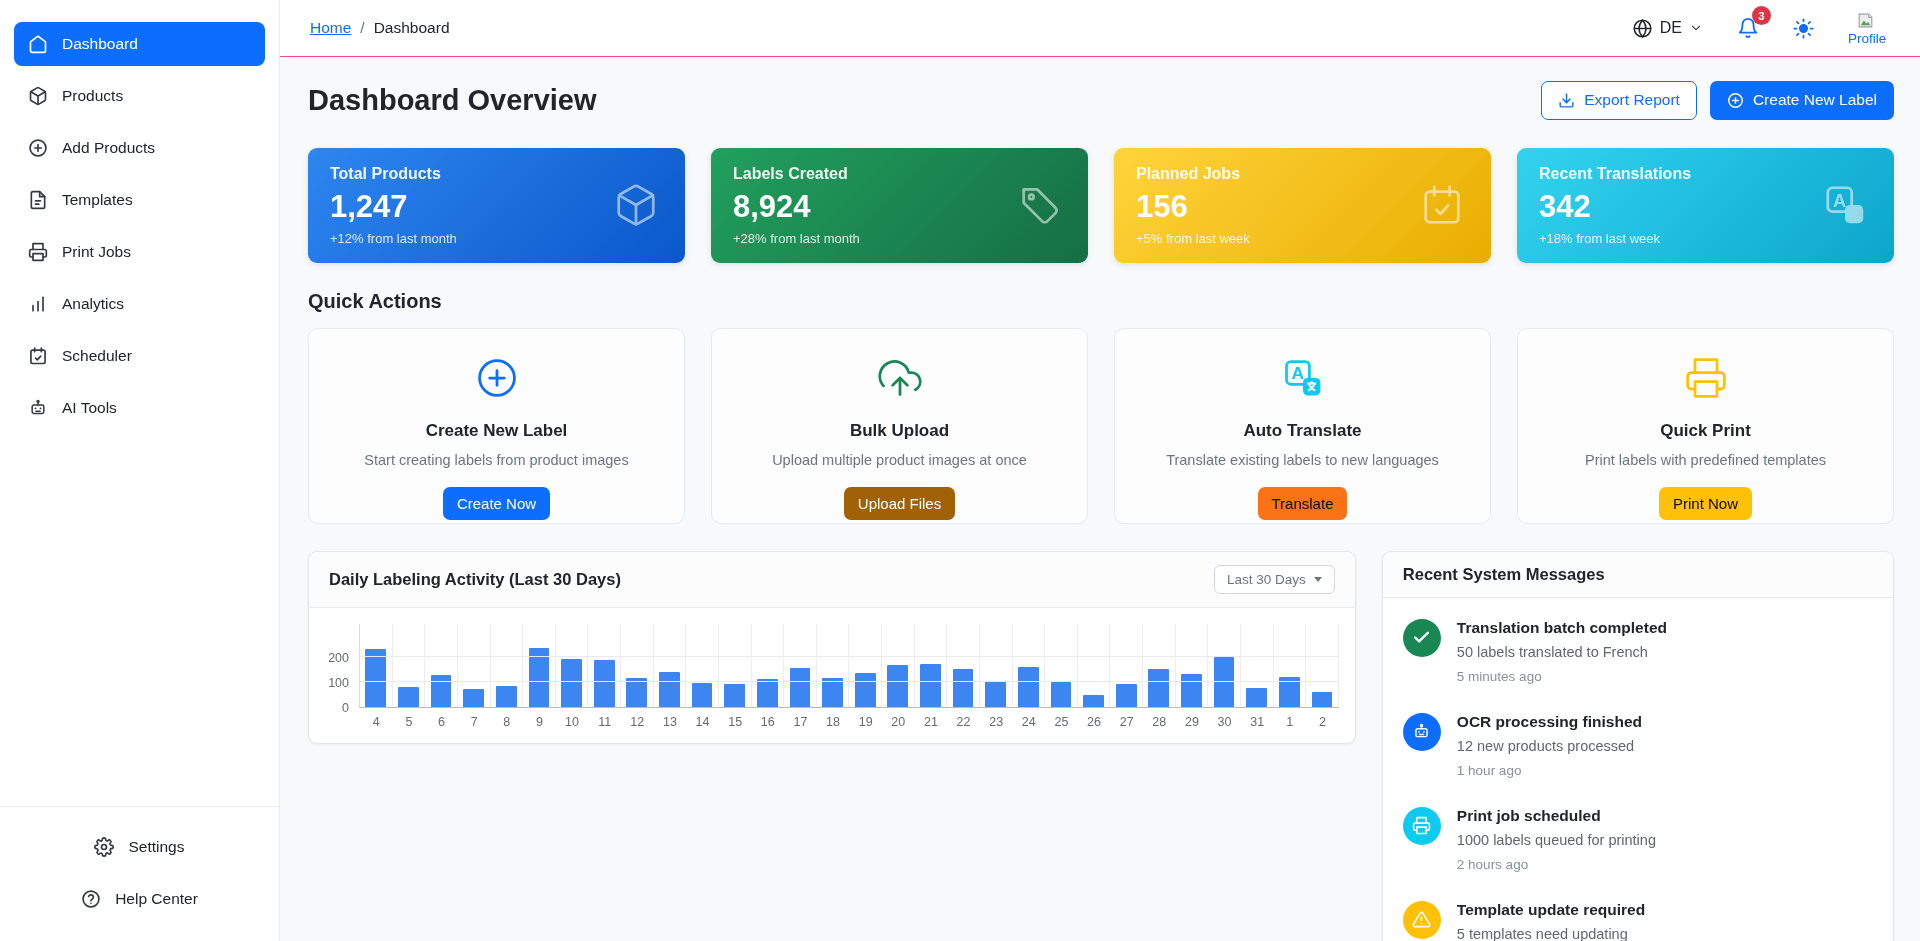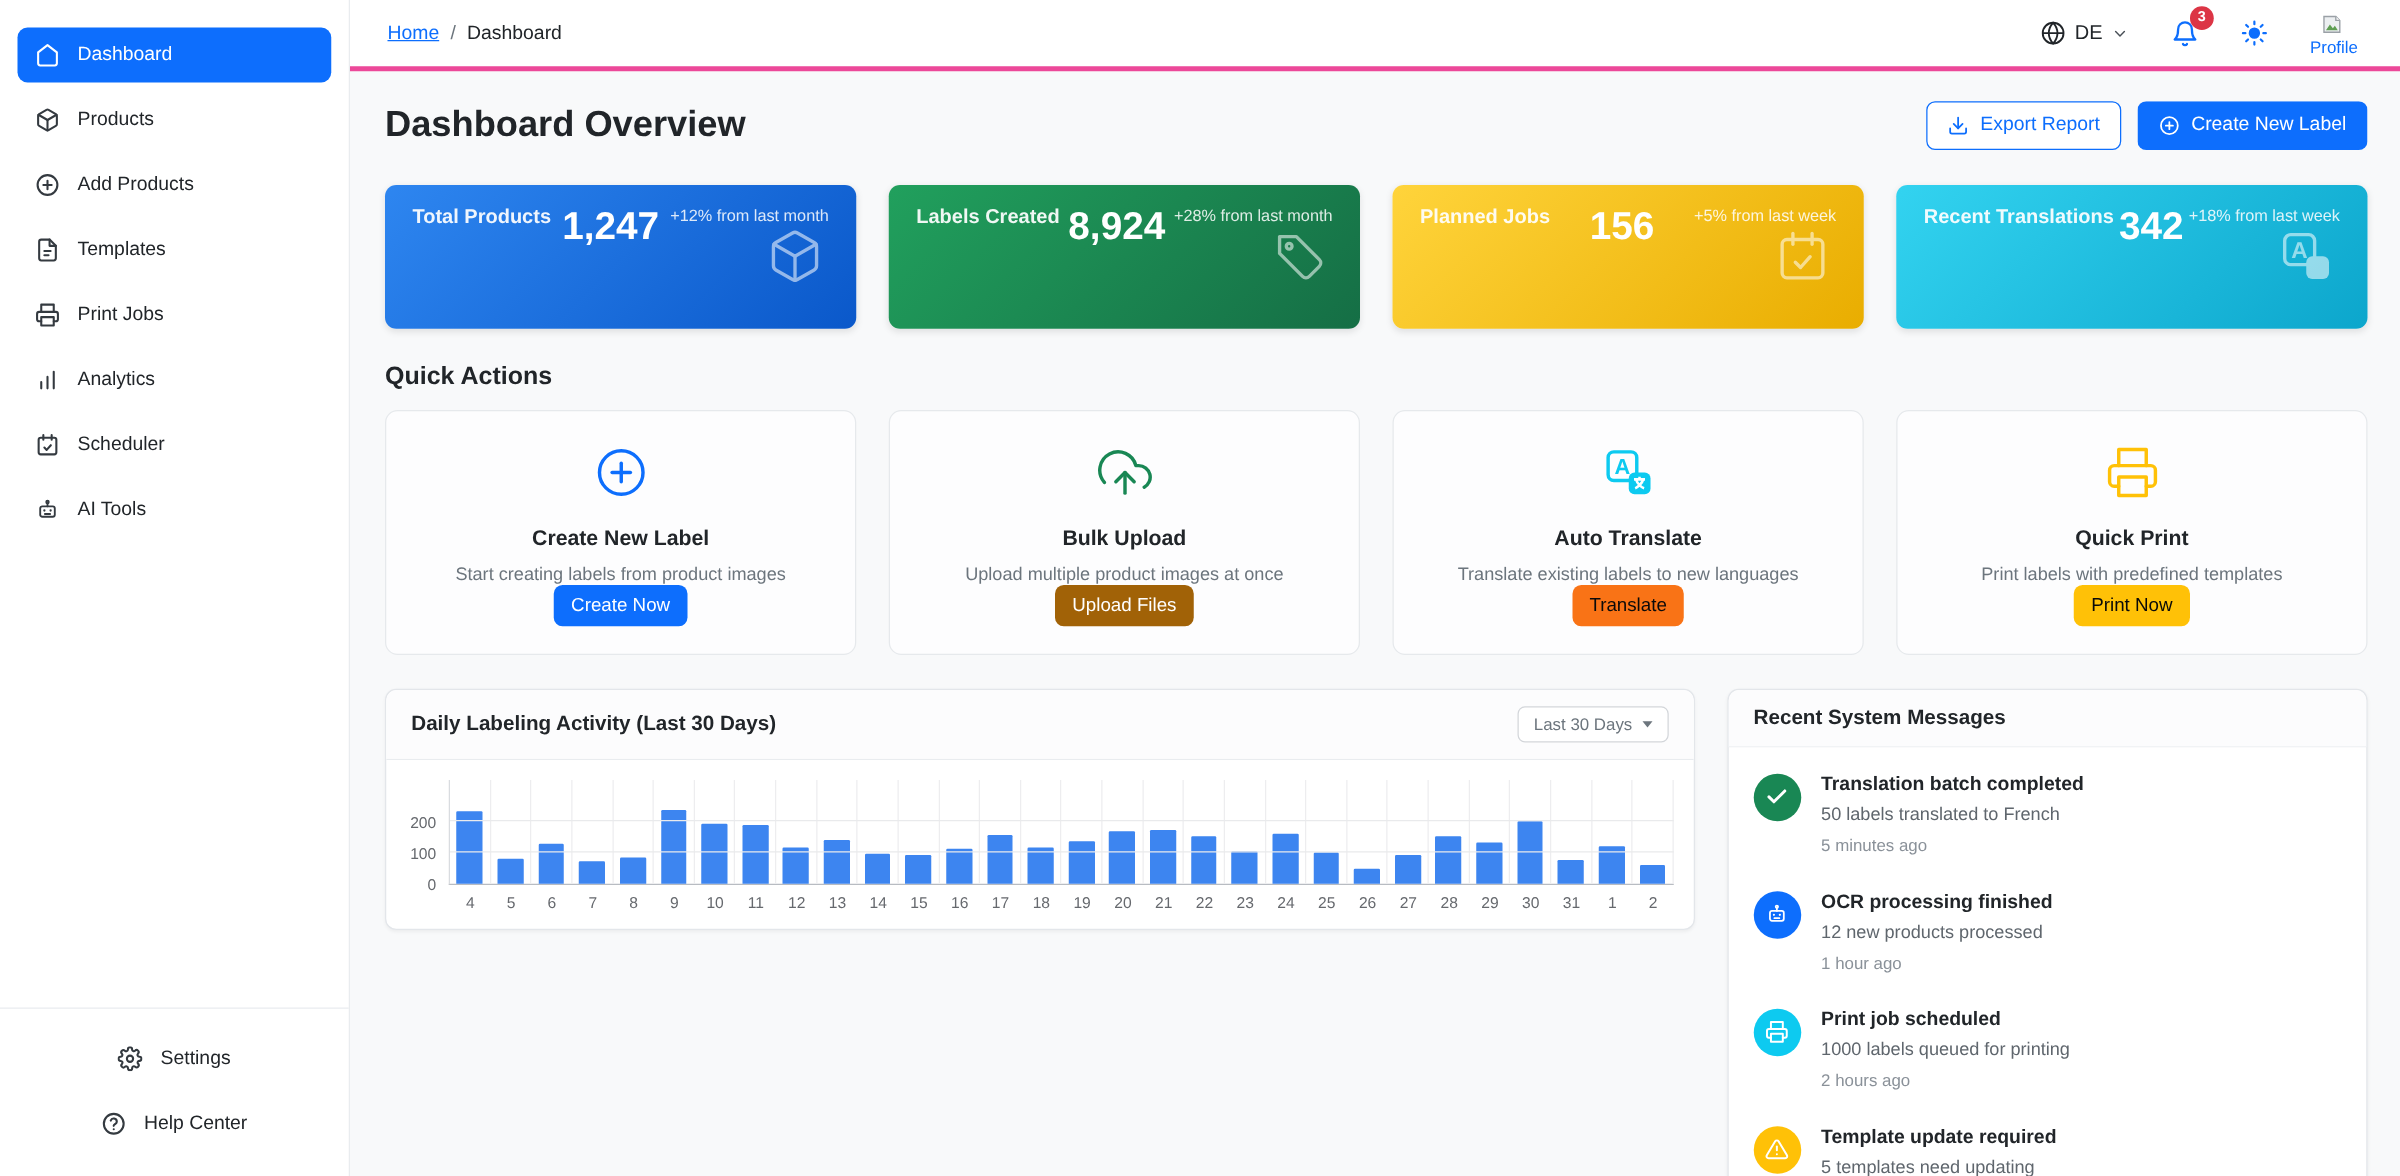--- a/index.html
+++ b/index.html
@@ -21,21 +21,21 @@
   .side-nav { padding:22px 14px 10px; display:flex; flex-direction:column; gap:8px; }
   .side-item { display:flex; align-items:center; gap:14px; padding:11px 14px; border-radius:8px; font-size:15.5px; color:#212529; cursor:pointer; height:44px; }
   .side-item .icon { color:#343a40; }
   .side-item .icon svg { width:20px; height:20px; }
   .side-item.active { background:#0d6efd; color:#fff; }
   .side-item.active .icon { color:#fff; }
   .side-footer { margin-top:auto; border-top:1px solid #e9ecef; padding:18px 14px 20px; display:flex; flex-direction:column; gap:8px;align-items:center; }
 
   
   .main { flex:1; display:flex; flex-direction:column; min-width:0; }
-  .topbar { height:57px; min-height:57px; background:#fff; border-bottom:4px solid #ec4899; display:flex; align-items:center; justify-content:space-between; padding:0 26px 0 30px; }
+  .topbar { height:57px; min-height:57px; background:#fff; border-bottom:1px solid #ec4899; display:flex; align-items:center; justify-content:space-between; padding:0 26px 0 30px; }
   .breadcrumb { font-size:15.5px; display:flex; align-items:center; gap:9px; }
   .breadcrumb a { color:#0d6efd; text-decoration:underline; cursor:pointer; }
   .crumb-sep { color:#6c757d; }
   .crumb-current { color:#212529; }
   .topbar-right { display:flex; align-items:center; gap:34px; }
   .lang { display:flex; align-items:center; gap:7px; font-size:16px; color:#212529; cursor:pointer; }
   .lang .globe svg { width:21px; height:21px; }
   .lang .chev svg { width:14px; height:14px; color:#495057; }
   .bell-wrap { position:relative; color:#0d6efd; cursor:pointer; }
   .bell-wrap svg { width:22px; height:22px; }
@@ -50,34 +50,34 @@
   .content { flex:1; padding:24px 26px 0 28px; overflow:hidden; }
   .page-head { display:flex; justify-content:space-between; align-items:center; }
   .page-title { font-size:29px; font-weight:bold; margin:0; }
   .head-actions { display:flex; gap:13px; }
   .btn { display:inline-flex; align-items:center; gap:9px; border-radius:7px; font-size:15.5px; padding:9px 16px; cursor:pointer; border:1px solid transparent; font-family:inherit; line-height:1.2; }
   .btn svg { width:17px; height:17px; }
   .btn-outline { border-color:#0d6efd; color:#0d6efd; background:#fff; }
   .btn-primary { background:#0d6efd; color:#fff; }
 
   .stats-row { display:flex; gap:26px; margin-top:28px; }
-  .stat-card { flex:1; border-radius:9px; padding:17px 22px; color:#fff; position:relative; height:115px; display:flex; flex-direction:row; justify-content:space-between; box-shadow:0 2px 6px rgba(0,0,0,.10); }
+  .stat-card { flex:1; border-radius:9px; padding:17px 22px; color:#fff; position:relative; height:115px; display:flex; flex-direction:column; justify-content:space-between; box-shadow:0 2px 6px rgba(0,0,0,.10); }
   .stat-label { font-size:16px; font-weight:600; opacity:.93; }
   .stat-value { font-size:31px; font-weight:bold; line-height:1; }
   .stat-delta { font-size:13px; opacity:.85; }
   .stat-icon { position:absolute; right:26px; top:50%; transform:translateY(-50%); opacity:.55; }
   .stat-icon svg { width:46px; height:46px; stroke-width:1.4; }
 
   .section-title { font-size:20px; font-weight:bold; margin:27px 0 0; }
   .qa-row { display:flex; gap:26px; margin-top:15px; }
   .qa-card { flex:1; background:#fdfdfe; border:1px solid #e6e9ec; border-radius:10px; padding:27px 18px 26px; display:flex; flex-direction:column; align-items:center; text-align:center; height:196px; }
   .qa-icon svg { width:44px; height:44px; stroke-width:1.5; }
   .qa-title { font-size:17px; font-weight:600; margin-top:21px; }
   .qa-desc { font-size:14.5px; color:#6c757d; margin-top:11px; }
-  .qa-btn { border:none; border-radius:7px; padding:8px 14px; font-size:15px; cursor:pointer; font-family:inherit; font-weight:400; }
+  .qa-btn { margin-top:19px; border:none; border-radius:7px; padding:8px 14px; font-size:15px; cursor:pointer; font-family:inherit; font-weight:400; }
 
   .bottom-row { display:flex; gap:26px; margin-top:27px; align-items:flex-start; }
   .panel { background:#fff; border:1px solid #e3e6ea; border-radius:9px; box-shadow:0 1px 3px rgba(0,0,0,.05); }
   .chart-panel { flex:2.05; }
   .msg-panel { flex:1; }
   .panel-head { padding:13px 20px; border-bottom:1px solid #e9ecef; background:#fcfcfd; border-radius:9px 9px 0 0; display:flex; justify-content:space-between; align-items:center; }
   .panel-title { font-size:16.5px; font-weight:bold; }
   .range-btn { border:1px solid #d3d6da; color:#6c757d; background:#fff; border-radius:6px; padding:6px 12px; font-size:13.5px; display:flex; gap:8px; align-items:center; font-family:Liberation Sans, sans-serif; cursor:pointer; }
   .caret { width:0; height:0; border-left:4.5px solid transparent; border-right:4.5px solid transparent; border-top:5px solid #6c757d; display:inline-block; }
 

